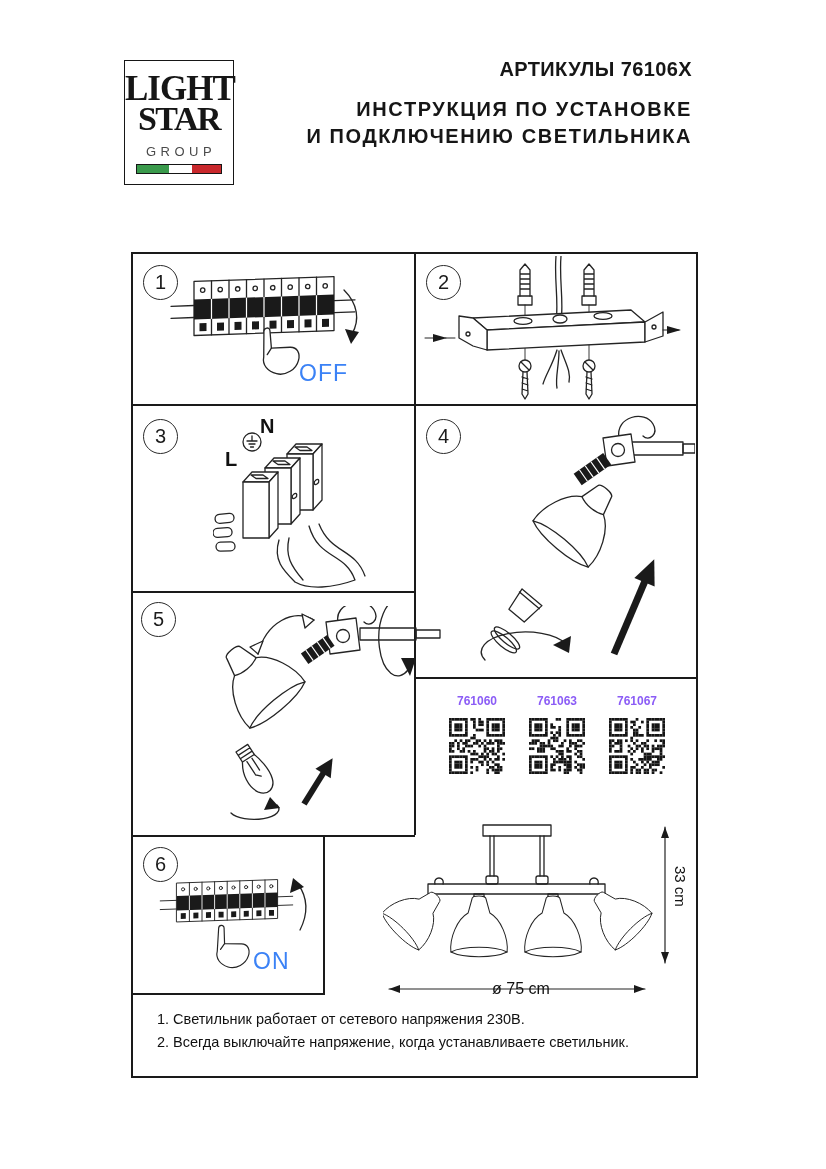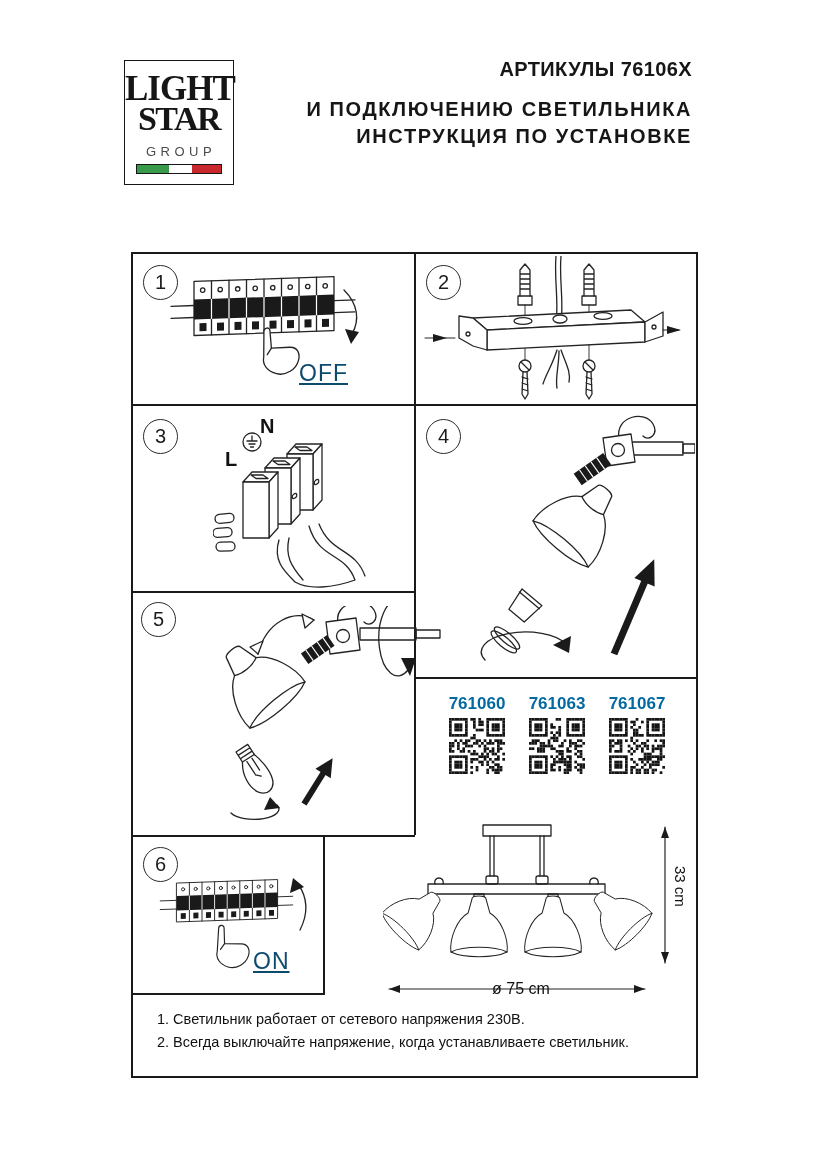--- a/index.html
+++ b/index.html
@@ -20,23 +20,23 @@
   
   .board{position:absolute;left:131px;top:252px;width:563px;height:822px;border:2px solid #1a1a1a;box-sizing:content-box;}
   .bline{position:absolute;background:#1a1a1a;}
   .step-circle{position:absolute;width:33px;height:33px;border:1.6px solid #2a2a2a;border-radius:50%;
                display:flex;align-items:center;justify-content:center;font-size:20px;color:#1c1c1c;background:#fff;}
   .art{position:absolute;}
   .ln{fill:none;stroke:#242424;stroke-width:1.3;stroke-linecap:round;stroke-linejoin:round;}
   .lnw{fill:#fff;stroke:#242424;stroke-width:1.3;stroke-linecap:round;stroke-linejoin:round;}
   .fillb{fill:#1a1a1a;stroke:none;}
   .slit{stroke:#fff;stroke-width:1.2;fill:none;}
-  .switch-label{position:absolute;font-size:23px;letter-spacing:1px;color:#0c4a6e;text-decoration:underline;}
+  .switch-label{position:absolute;font-size:23px;letter-spacing:1px;color:#3b82f6;}
   .wire-label{position:absolute;font-size:20px;font-weight:700;color:#111;}
-  .qr-label{position:absolute;width:80px;text-align:center;font-size:17px;font-weight:700;color:#0369a1;}
+  .qr-label{position:absolute;width:80px;text-align:center;font-size:12px;font-weight:700;color:#8b5cf6;}
   .qr-box{position:absolute;width:56px;height:56px;}
   .dim-label{position:absolute;font-size:16px;color:#111;text-align:center;margin-top:16px;}
   .dim-label-v{position:absolute;font-size:15px;color:#111;transform:rotate(90deg);transform-origin:left top;white-space:nowrap;}
   .note-line{position:absolute;font-size:14.5px;color:#111;white-space:nowrap;}
 </style>
 </head>
 <body>
 
 <div class="page">
 
@@ -47,22 +47,22 @@
     <div class="flag">
       <span style="width: 38%; background: rgb(58, 154, 76);"></span>
       <span style="width: 28%; background: rgb(255, 255, 255);"></span>
       <span style="width: 34%; background: rgb(201, 40, 44);"></span>
     </div>
   </div>
 
   <div class="title-block">
     <div class="title-line">АРТИКУЛЫ 76106X</div>
     <div class="subtitle-gap"></div>
+    <div class="subtitle-line">ИНСТРУКЦИЯ ПО УСТАНОВКЕ</div>
     <div class="subtitle-line">И ПОДКЛЮЧЕНИЮ СВЕТИЛЬНИКА</div>
-    <div class="subtitle-line">ИНСТРУКЦИЯ ПО УСТАНОВКЕ</div>
   </div>
 
   <div class="board">
 
     <div class="bline" style="left:281px;top:0;width:2px;height:581px;"></div>
     <div class="bline" style="left:0;top:150px;width:563px;height:2px;"></div>
     <div class="bline" style="left:0;top:337px;width:282px;height:2px;"></div>
     <div class="bline" style="left:281px;top:423px;width:282px;height:2px;"></div>
     <div class="bline" style="left:0;top:581px;width:282px;height:2px;"></div>
     <div class="bline" style="left:190px;top:581px;width:2px;height:160px;"></div>

